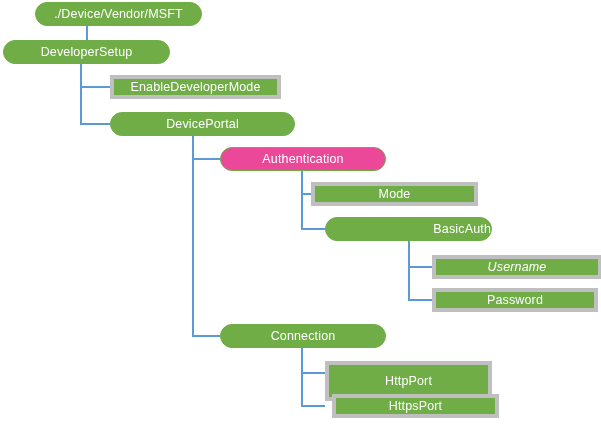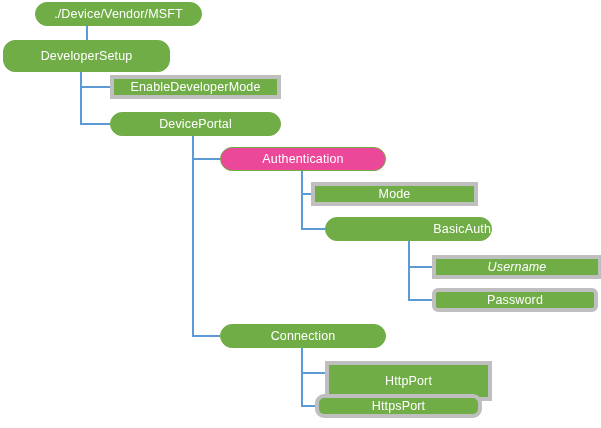--- a/index.html
+++ b/index.html
@@ -66,46 +66,46 @@
     <div class="conn h" style="left: 301px; top: 228px; width: 24px; background: rgb(91, 155, 213);"></div>
     <div class="conn v" style="left: 408px; top: 241px; height: 60px; background: rgb(91, 155, 213);"></div>
     <div class="conn h" style="left: 408px; top: 266px; width: 24px; background: rgb(91, 155, 213);"></div>
     <div class="conn h" style="left: 408px; top: 299px; width: 24px; background: rgb(91, 155, 213);"></div>
     <div class="conn v" style="left: 301px; top: 348px; height: 58px; background: rgb(91, 155, 213);"></div>
     <div class="conn h" style="left: 301px; top: 372px; width: 24px; background: rgb(91, 155, 213);"></div>
     <div class="conn h" style="left: 301px; top: 405px; width: 24px; background: rgb(91, 155, 213);"></div>
     <div class="node rounded" style="left: 3px; top: 2px; width: 167px; height: 24px; background: rgb(112, 173, 71); color: rgb(255, 255, 255); border-color: rgb(112, 173, 71); margin-left: 32px;">
       <span class="node-label">./Device/Vendor/MSFT</span>
     </div>
-    <div class="node rounded" style="left: 3px; top: 40px; width: 167px; height: 32px; background: rgb(112, 173, 71); color: rgb(255, 255, 255); border-color: rgb(112, 173, 71);">
+    <div class="node rounded" style="left: 3px; top: 40px; width: 167px; height: 24px; background: rgb(112, 173, 71); color: rgb(255, 255, 255); border-color: rgb(112, 173, 71);">
       <span class="node-label">DeveloperSetup</span>
     </div>
     <div class="node rect" style="left: 110px; top: 75px; width: 171px; height: 24px; background: rgb(112, 173, 71); color: rgb(255, 255, 255); border-color: rgb(191, 191, 191);">
       <span class="node-label">EnableDeveloperMode</span>
     </div>
-    <div class="node rounded" style="left: 110px; top: 112px; width: 171px; height: 24px; background: rgb(112, 173, 71); color: rgb(255, 255, 255); border-color: rgb(112, 173, 71);">
+    <div class="node rounded" style="left: 110px; top: 112px; width: 185px; height: 24px; background: rgb(112, 173, 71); color: rgb(255, 255, 255); border-color: rgb(112, 173, 71);">
       <span class="node-label">DevicePortal</span>
     </div>
     <div class="node rounded" style="left: 220px; top: 147px; width: 166px; height: 24px; background: #ec4899; color: rgb(255, 255, 255); border-color: rgb(112, 173, 71);">
       <span class="node-label">Authentication</span>
     </div>
     <div class="node rect" style="left: 311px; top: 182px; width: 167px; height: 24px; background: rgb(112, 173, 71); color: rgb(255, 255, 255); border-color: rgb(191, 191, 191);">
       <span class="node-label">Mode</span>
     </div>
     <div class="node rounded" style="left: 325px; top: 217px; width: 167px; height: 24px; background: rgb(112, 173, 71); color: rgb(255, 255, 255); border-color: rgb(112, 173, 71); justify-content: flex-end;">
       <span class="node-label">BasicAuth</span>
     </div>
     <div class="node rect" style="left: 432px; top: 255px; width: 170px; height: 24px; background: rgb(112, 173, 71); color: rgb(255, 255, 255); border-color: rgb(191, 191, 191); font-style: italic;">
       <span class="node-label">Username</span>
     </div>
-    <div class="node rect" style="left: 432px; top: 288px; width: 166px; height: 24px; background: rgb(112, 173, 71); color: rgb(255, 255, 255); border-color: rgb(191, 191, 191); border-radius: 6px;">
+    <div class="node rect" style="left: 432px; top: 288px; width: 166px; height: 24px; background: rgb(112, 173, 71); color: rgb(255, 255, 255); border-color: rgb(191, 191, 191);">
       <span class="node-label">Password</span>
     </div>
     <div class="node rounded" style="left: 220px; top: 324px; width: 166px; height: 24px; background: rgb(112, 173, 71); color: rgb(255, 255, 255); border-color: rgb(112, 173, 71); text-align: center;">
       <span class="node-label">Connection</span>
     </div>
     <div class="node rect" style="left: 325px; top: 361px; width: 167px; height: 40px; background: rgb(112, 173, 71); color: rgb(255, 255, 255); border-color: rgb(191, 191, 191);">
       <span class="node-label">HttpPort</span>
     </div>
-    <div class="node rect" style="left: 315px; top: 394px; width: 167px; height: 24px; background: rgb(112, 173, 71); color: rgb(255, 255, 255); border-color: rgb(191, 191, 191); border-radius: 9px;">
+    <div class="node rect" style="left: 332px; top: 394px; width: 167px; height: 24px; background: rgb(112, 173, 71); color: rgb(255, 255, 255); border-color: rgb(191, 191, 191);">
       <span class="node-label">HttpsPort</span>
     </div>
   </div>
 
 </body></html>

